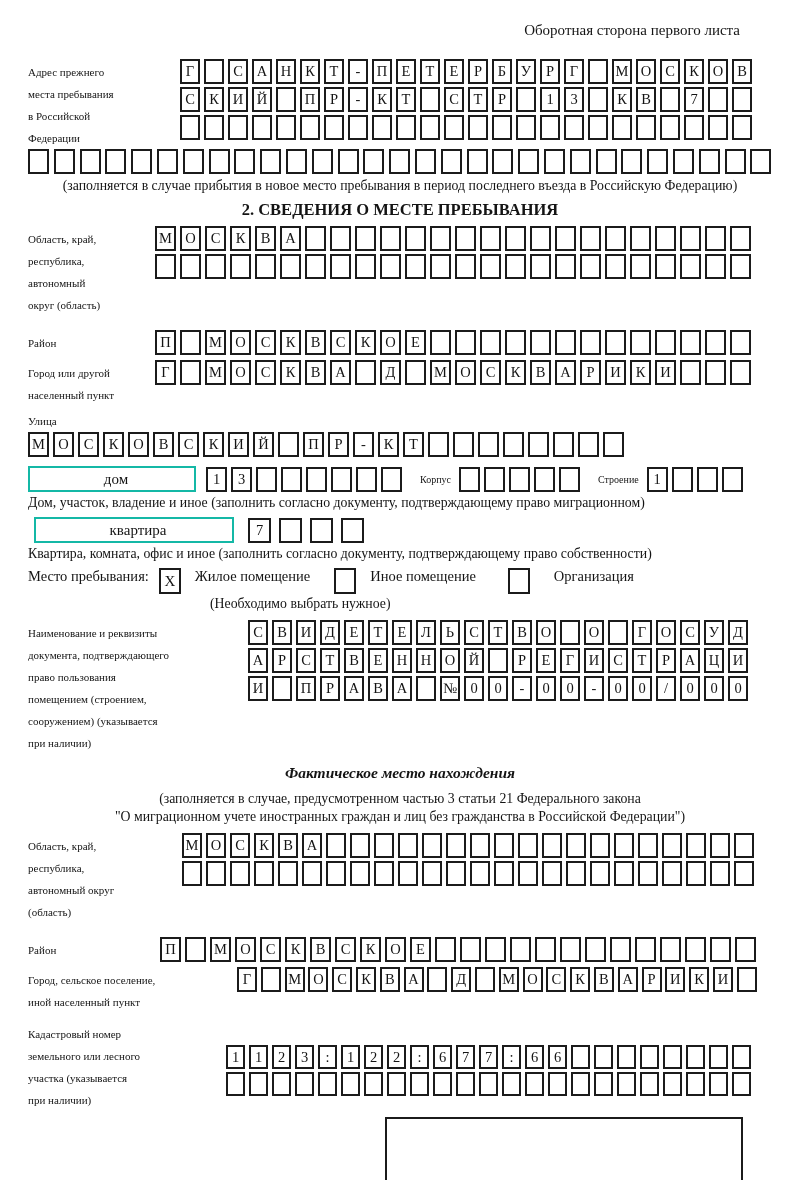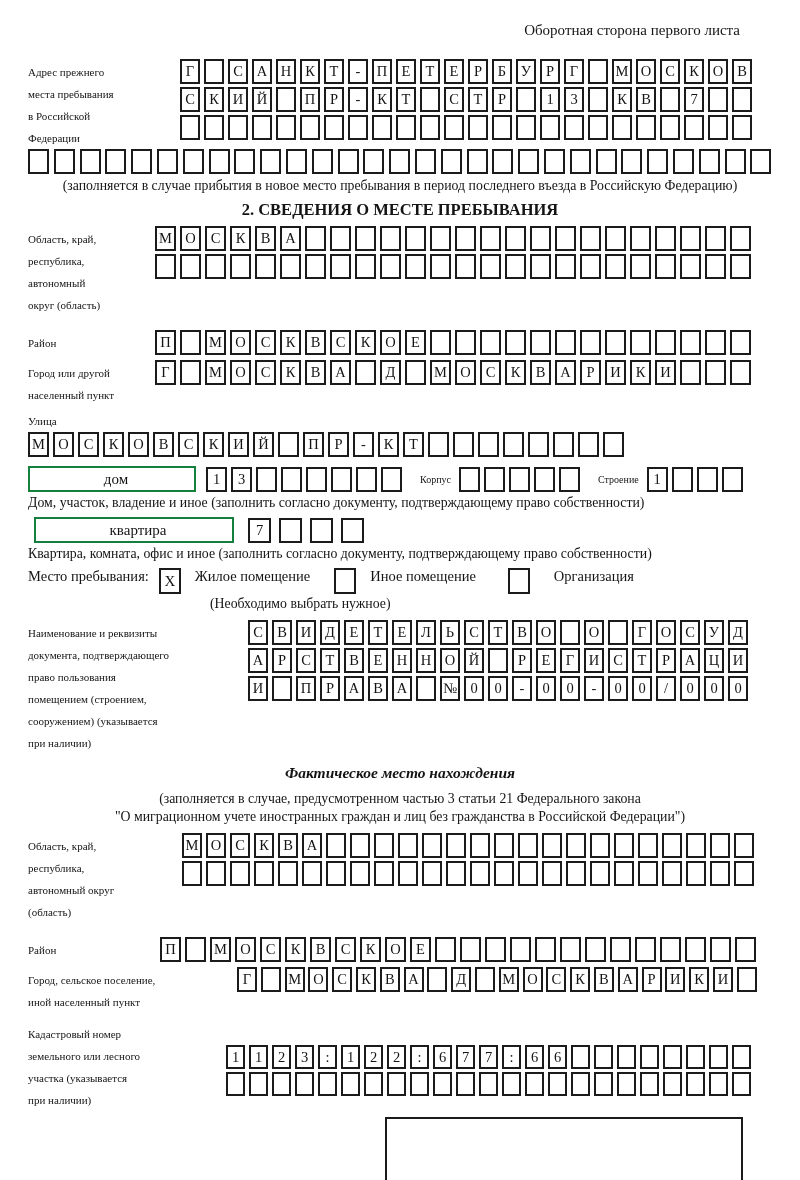--- a/index.html
+++ b/index.html
@@ -26,21 +26,21 @@
   .cw19 .cell { width:19px; height:24px; }
   .cw23 .cell { width:23px; }
   .g48 { gap:4.8px; }
   .g38 { gap:3.8px; }
 
   .caption { text-align:center; font-size:13.8px; line-height:17px; margin:1px 0 6px 0; }
   .sec-title { text-align:center; font-weight:bold; font-size:16.5px; margin:4px 0 6px 0; }
   .sub-title { text-align:center; font-weight:bold; font-size:15.5px; margin:10px 0 8px 0;font-style:italic; }
 
   .widebox {
-    border:2px solid #15803d; height:26px; display:flex; align-items:center; justify-content:center;
+    border:2px solid #14b8a6; height:26px; display:flex; align-items:center; justify-content:center;
     font-size:15px; background:#fff; flex:0 0 auto;padding-left:8px;
   }
   .inline-row { display:flex; align-items:center; margin-bottom:2px; }
   .inline-label { font-size:10px; padding:0 8px;margin-left:10px; }
 
   .stay-row { display:flex; align-items:flex-start; font-size:14.5px; margin:6px 0 2px 0; }
   .chk {
     width:22px; height:26px; border:2px solid #1b1b1b; display:flex; align-items:center;
     justify-content:center; font-size:15px; margin:0 14px 0 10px; flex:0 0 auto;
   }
@@ -361,21 +361,21 @@
         <div class="cell"></div>
       </div>
     <div class="inline-label">Строение</div>
     <div class="crow" style="margin-bottom:0">
         <div class="cell">1</div>
         <div class="cell"></div>
         <div class="cell"></div>
         <div class="cell"></div>
       </div>
   </div>
-  <div class="caption" style="text-align:left">Дом, участок, владение и иное (заполнить согласно документу, подтверждающему право собственности)</div>
+  <div class="caption" style="text-align:left">Дом, участок, владение и иное (заполнить согласно документу, подтверждающему право миграционном)</div>
 
   <div class="inline-row">
     <div style="width:6px"></div>
     <div class="widebox" style="width:200px">квартира</div>
     <div style="width:14px"></div>
     <div class="crow cw23" style="margin-bottom:0; gap:8px">
         <div class="cell">7</div>
         <div class="cell"></div>
         <div class="cell"></div>
         <div class="cell"></div>

